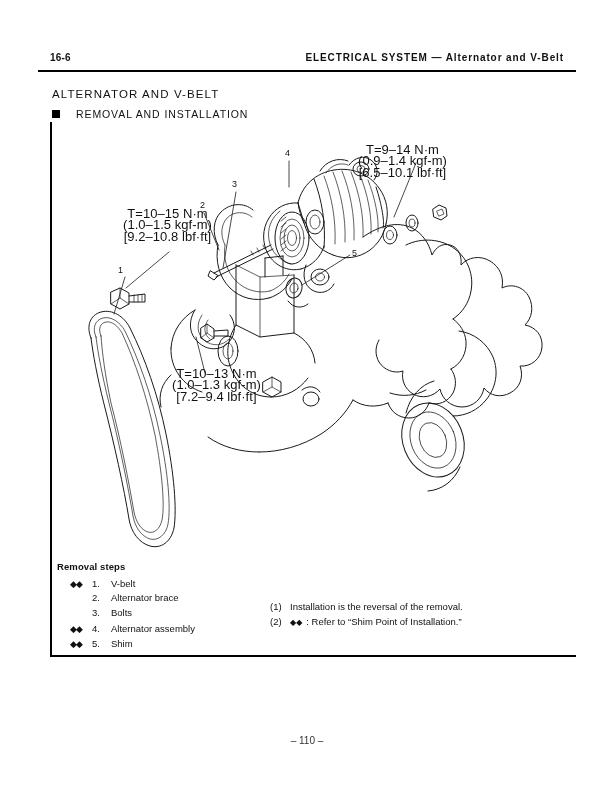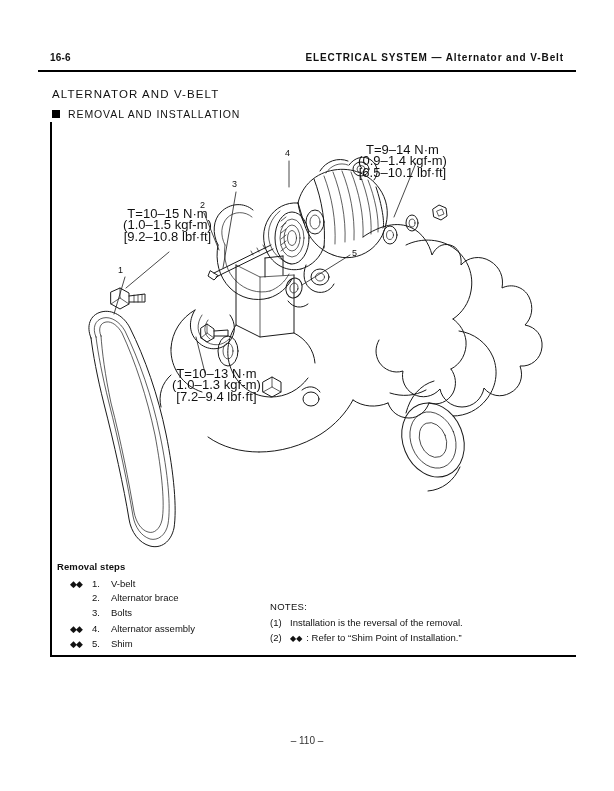--- a/index.html
+++ b/index.html
@@ -70,21 +70,21 @@
     letter-spacing: 1.1px;
   }
   .subsection {
     position: absolute;
     left: 52px;
     top: 108px;
     font-size: 10.5px;
     letter-spacing: 0.9px;
     display: flex;
     align-items: center;
-    gap: 8px;
+    gap: 16px;
   }
   .bullet-square {
     display: inline-block;
     width: 8px;
     height: 8px;
     background: #000000;
   }
 
   
   .frame-left {
@@ -463,21 +463,20 @@
     </div>
 
     <div class="step-row">
       <span class="step-mark">◆◆</span>
       <span class="step-no">5.</span>
       <span class="step-label">Shim</span>
     </div>
   </div>
 
   <div class="notes">
-    <div class="notes-title">NOTES:</div>
 
     <div class="note-row">
       <span class="note-idx">(1)</span>
       <span class="note-text">Installation is the reversal of the removal.</span>
     </div>
 
     <div class="note-row">
       <span class="note-idx">(2)</span>
       <span class="note-mark">◆◆</span>
       <span class="note-text">: Refer to “Shim Point of Installation.”</span>

